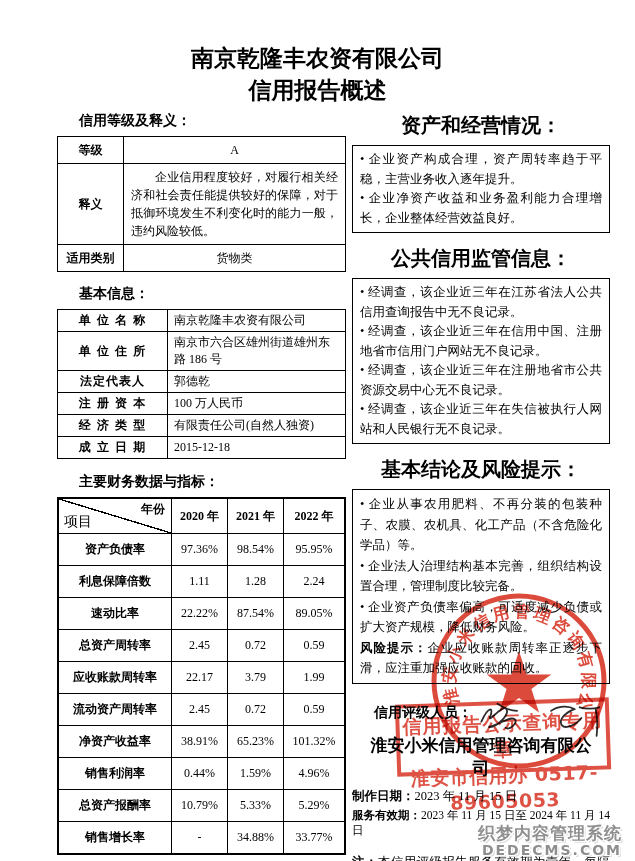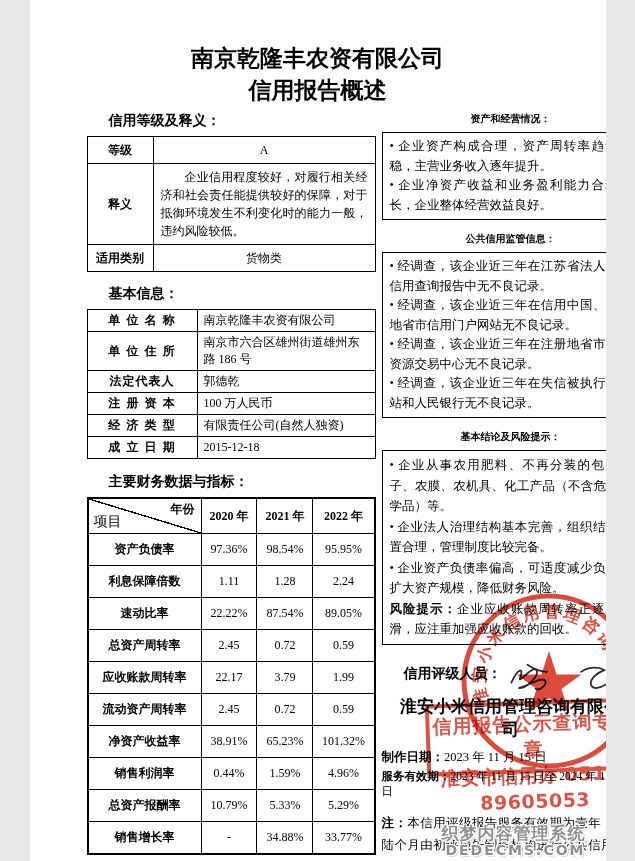--- a/index.html
+++ b/index.html
@@ -1,26 +1,26 @@
 <!DOCTYPE html>
 <html><head>
 <meta charset="utf-8">
 <style>
   html,body{margin:0;padding:0;background:#e8e8e8;}
-  .page{position:relative;width:576px;height:861px;margin:0 auto;background:#fff;overflow:hidden;
+  .page{position:relative;width:635px;height:861px;margin:0 auto;background:#fff;overflow:hidden;
         font-family:"Liberation Serif","DejaVu Serif",serif;color:#000;}
   
   .doc-title{position:absolute;top:42px;left:0;right:0;text-align:center;
              font-size:23px;font-weight:bold;line-height:32px;font-family:"DejaVu Sans",sans-serif;}
   
   .col-left{position:absolute;left:57px;top:112px;width:289px;}
   .col-right{position:absolute;left:352px;top:112px;width:258px;}
   
   .h-left{font-size:14px;font-weight:bold;margin:0 0 6px 22px;font-family:"DejaVu Sans",sans-serif;}
-  .h-right{font-size:10px;font-weight:bold;margin:0 0 6px 0;text-align:center;font-family:Liberation Serif, serif;}
+  .h-right{font-size:20px;font-weight:bold;margin:0 0 6px 0;text-align:center;font-family:Liberation Serif, serif;}
   
   table{border-collapse:collapse;width:100%;}
   td,th{border:1px solid #000;font-size:12px;vertical-align:middle;}
   .lbl{font-weight:bold;text-align:center;font-family:"DejaVu Sans",sans-serif;}
   .val{text-align:center;}
   
   .t-rating .lbl{width:55px;}
   .t-rating td{padding:3px 5px;}
   .t-rating .def{text-align:justify;text-indent:2em;line-height:18px;padding:4px 7px;}
   .row-h22 td{height:20px;}
@@ -59,21 +59,21 @@
   
   .stamp-round{position:absolute;left:428px;top:590px;width:182px;height:182px;
                mix-blend-mode:multiply;opacity:.92;pointer-events:none;}
   .stamp-rect{position:absolute;left:396px;top:701px;width:206px;height:64px;
               border:4px solid #d93a2b;transform:rotate(-2deg);text-align:center;
               color:#d93a2b;font-weight:bold;font-family:"DejaVu Sans",sans-serif;
               mix-blend-mode:multiply;opacity:.88;pointer-events:none;}
   .stamp-rect .sr1{font-size:19px;letter-spacing:1px;margin-top:5px;line-height:26px;}
   .stamp-rect .sr2{font-size:19px;letter-spacing:.5px;line-height:26px;}
   
-  .watermark{position:absolute;right:20px;bottom:3px;text-align:right;color:#8f8f8f;
+  .watermark{position:absolute;right:13px;bottom:3px;text-align:right;color:#8f8f8f;
              font-weight:bold;font-family:"DejaVu Sans",sans-serif;
              text-shadow:-1px -1px 0 #fff,1px -1px 0 #fff,-1px 1px 0 #fff,1px 1px 0 #fff,2px 2px 0 #ddd;}
   .watermark .w1{font-size:17px;letter-spacing:1px;line-height:18px;}
   .watermark .w2{font-size:14px;letter-spacing:2px;line-height:16px;}
 </style>
 </head>
 <body>
 
 <div class="page">
 

